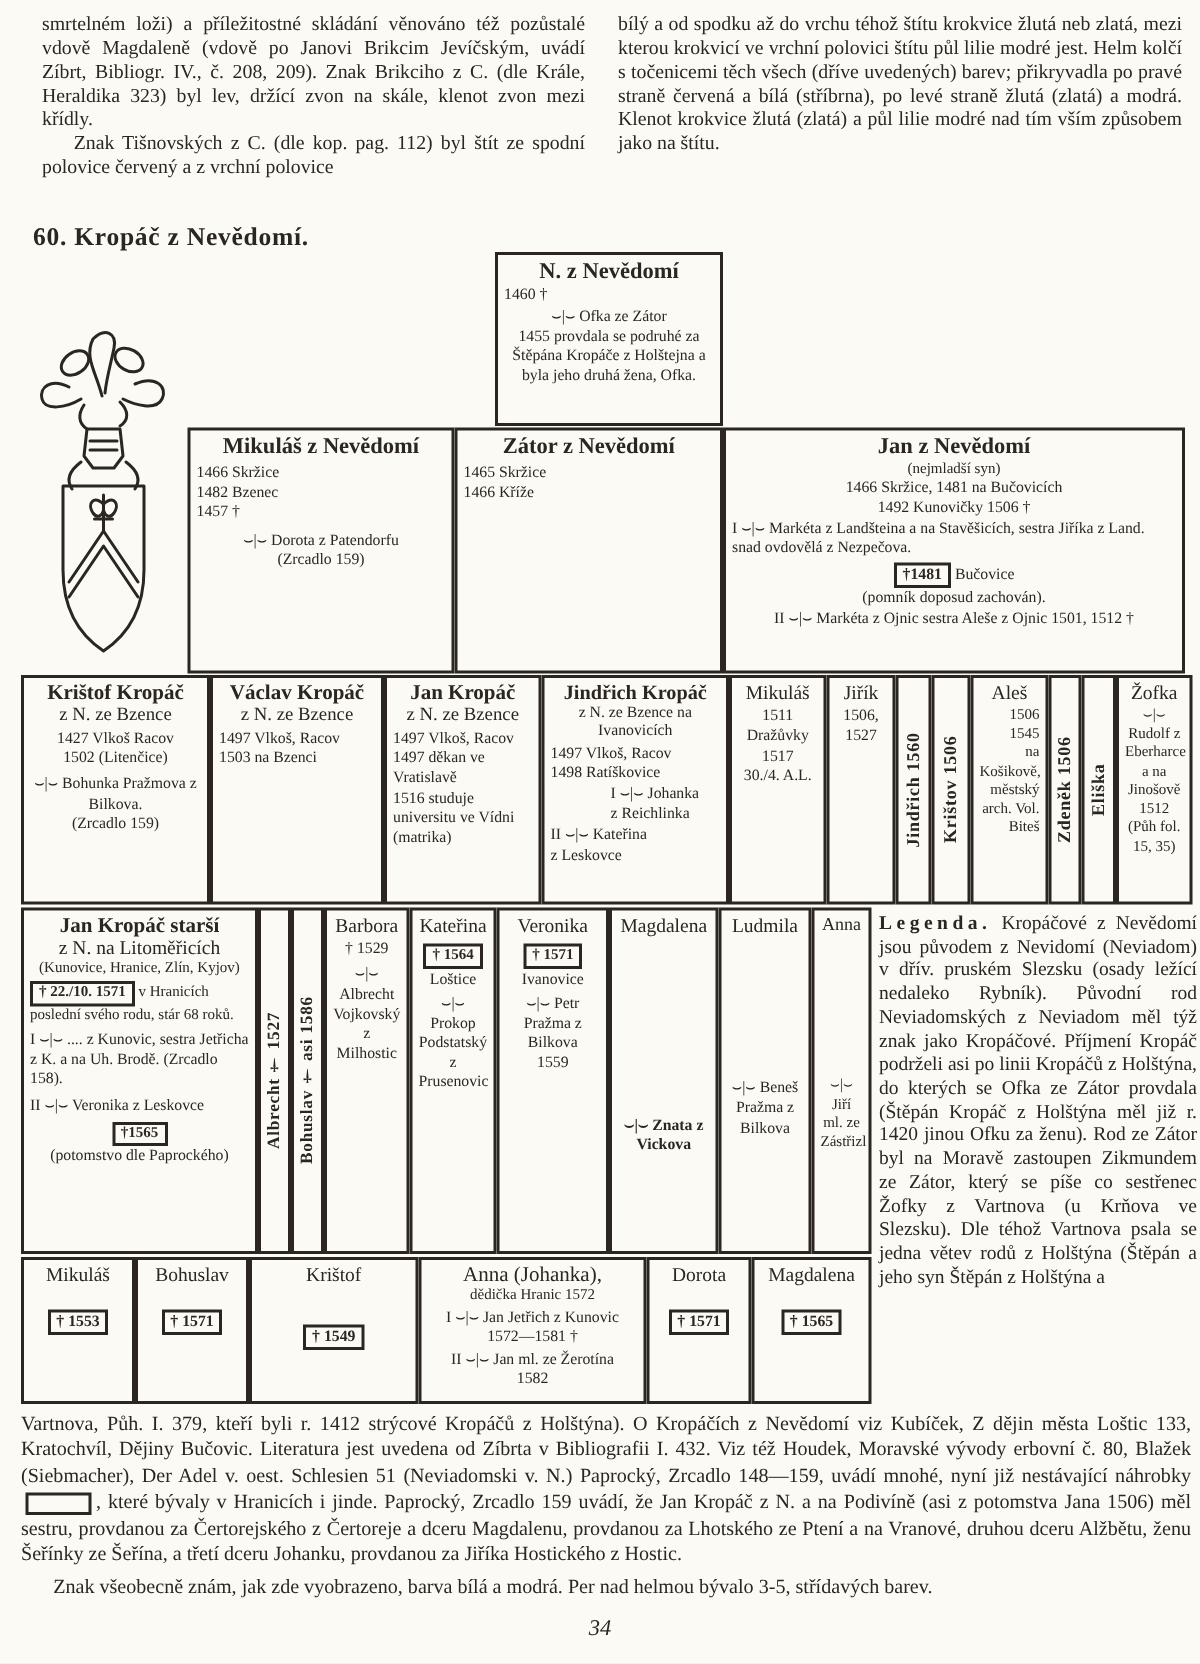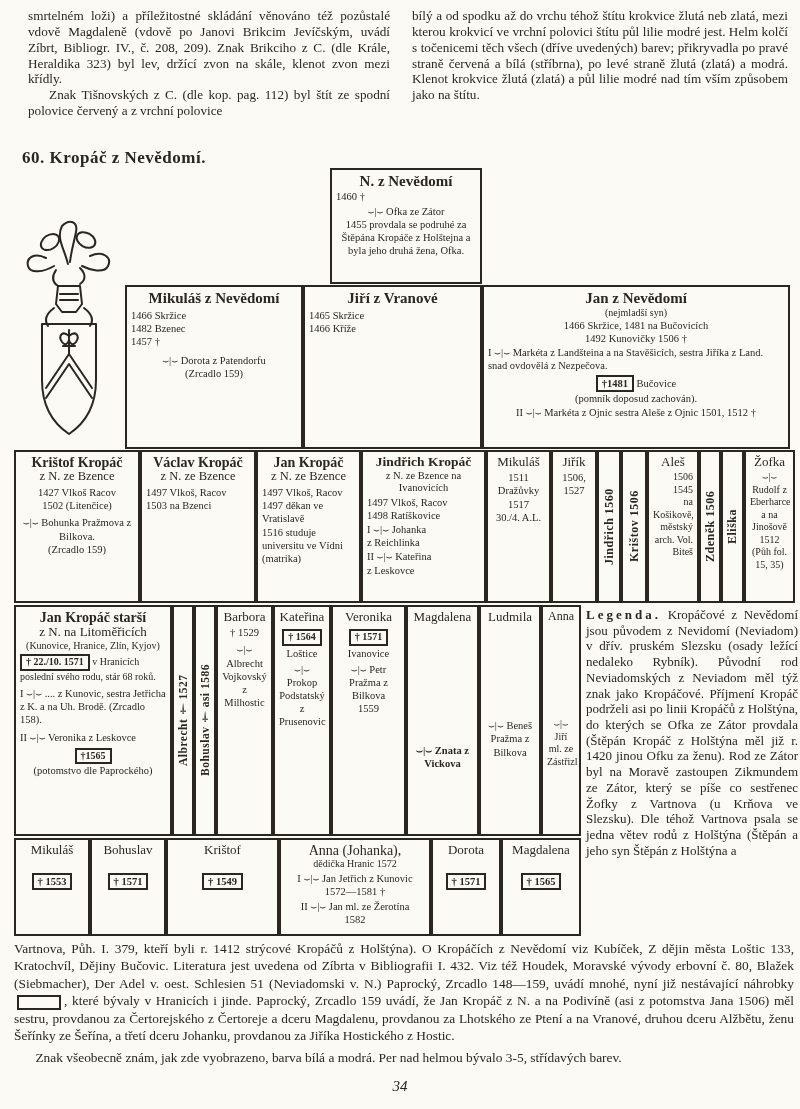--- a/index.html
+++ b/index.html
@@ -103,21 +103,21 @@
   <div class="box" style="left:125px;top:285px;width:178px;height:164px;">
     <div class="title">Mikuláš z Nevědomí</div>
     <div class="body">1466 Skržice
 1482 Bzenec
 1457 †</div>
     <div class="marr ctr">⌣|⌣ Dorota z Patendorfu
 (Zrcadlo 159)</div>
   </div>
 
   <div class="box" style="left:303px;top:285px;width:179px;height:164px;">
-    <div class="title">Jiří z Vranové</div>
+    <div class="title">Zátor z Nevědomí</div>
     <div class="body">1465 Skržice
 1466 Kříže</div>
   </div>
 
   <div class="box" style="left:482px;top:285px;width:308px;height:164px;">
     <div class="title">Jan z Nevědomí</div>
     <div class="sub">(nejmladší syn)</div>
     <div class="body ctr" style="margin-top:1px;">1466 Skržice, 1481 na Bučovicích
 1492 Kunovičky 1506 †</div>
     <div class="body" style="margin-top:1px;">I ⌣|⌣ Markéta z Landšteina a na Stavěšicích, sestra Jiříka z Land. snad ovdovělá z Nezpečova.</div>
@@ -152,21 +152,21 @@
 1497 děkan ve Vratislavě
 1516 studuje universitu ve Vídni
 (matrika)</div>
   </div>
 
   <div class="box" style="left:361px;top:450px;width:125px;height:153px;">
     <div class="title" style="font-size:13.5px;">Jindřich Kropáč</div>
     <div class="sub" style="font-size:10.5px;">z N. ze Bzence na Ivanovicích</div>
     <div class="body">1497 Vlkoš, Racov
 1498 Ratíškovice</div>
-    <div class="body" style="margin-top:1px;">I ⌣|⌣ Johanka
+    <div class="body" style="margin-top:1px;margin-left:40px;">I ⌣|⌣ Johanka
 z Reichlinka</div>
     <div class="body" style="margin-top:1px;">II ⌣|⌣ Kateřina
 z Leskovce</div>
   </div>
 
   <div class="box" style="left:486px;top:450px;width:65px;height:153px;">
     <div class="title-sm">Mikuláš</div>
     <div class="body ctr">1511
 Dražůvky
 1517
@@ -286,21 +286,21 @@
 
   <div class="box" style="left:90px;top:838px;width:76px;height:98px;">
     <div class="title-sm">Bohuslav</div>
     <div class="ctr" style="margin-top:14px;">
       <span class="framed">† 1571</span>
     </div>
   </div>
 
   <div class="box" style="left:166px;top:838px;width:113px;height:98px;">
     <div class="title-sm">Krištof</div>
-    <div class="ctr" style="margin-top:14px;text-decoration:underline;">
+    <div class="ctr" style="margin-top:24px;text-decoration:underline;">
       <span class="framed">† 1549</span>
     </div>
   </div>
 
   <div class="box" style="left:279px;top:838px;width:152px;height:98px;">
     <div class="title-sm" style="font-size:14px;">Anna (Johanka),</div>
     <div class="sub">dědička Hranic 1572</div>
     <div class="body ctr" style="margin-top:2px;">I ⌣|⌣ Jan Jetřich z Kunovic
 1572—1581 †</div>
     <div class="body ctr" style="margin-top:2px;">II ⌣|⌣ Jan ml. ze Žerotína

